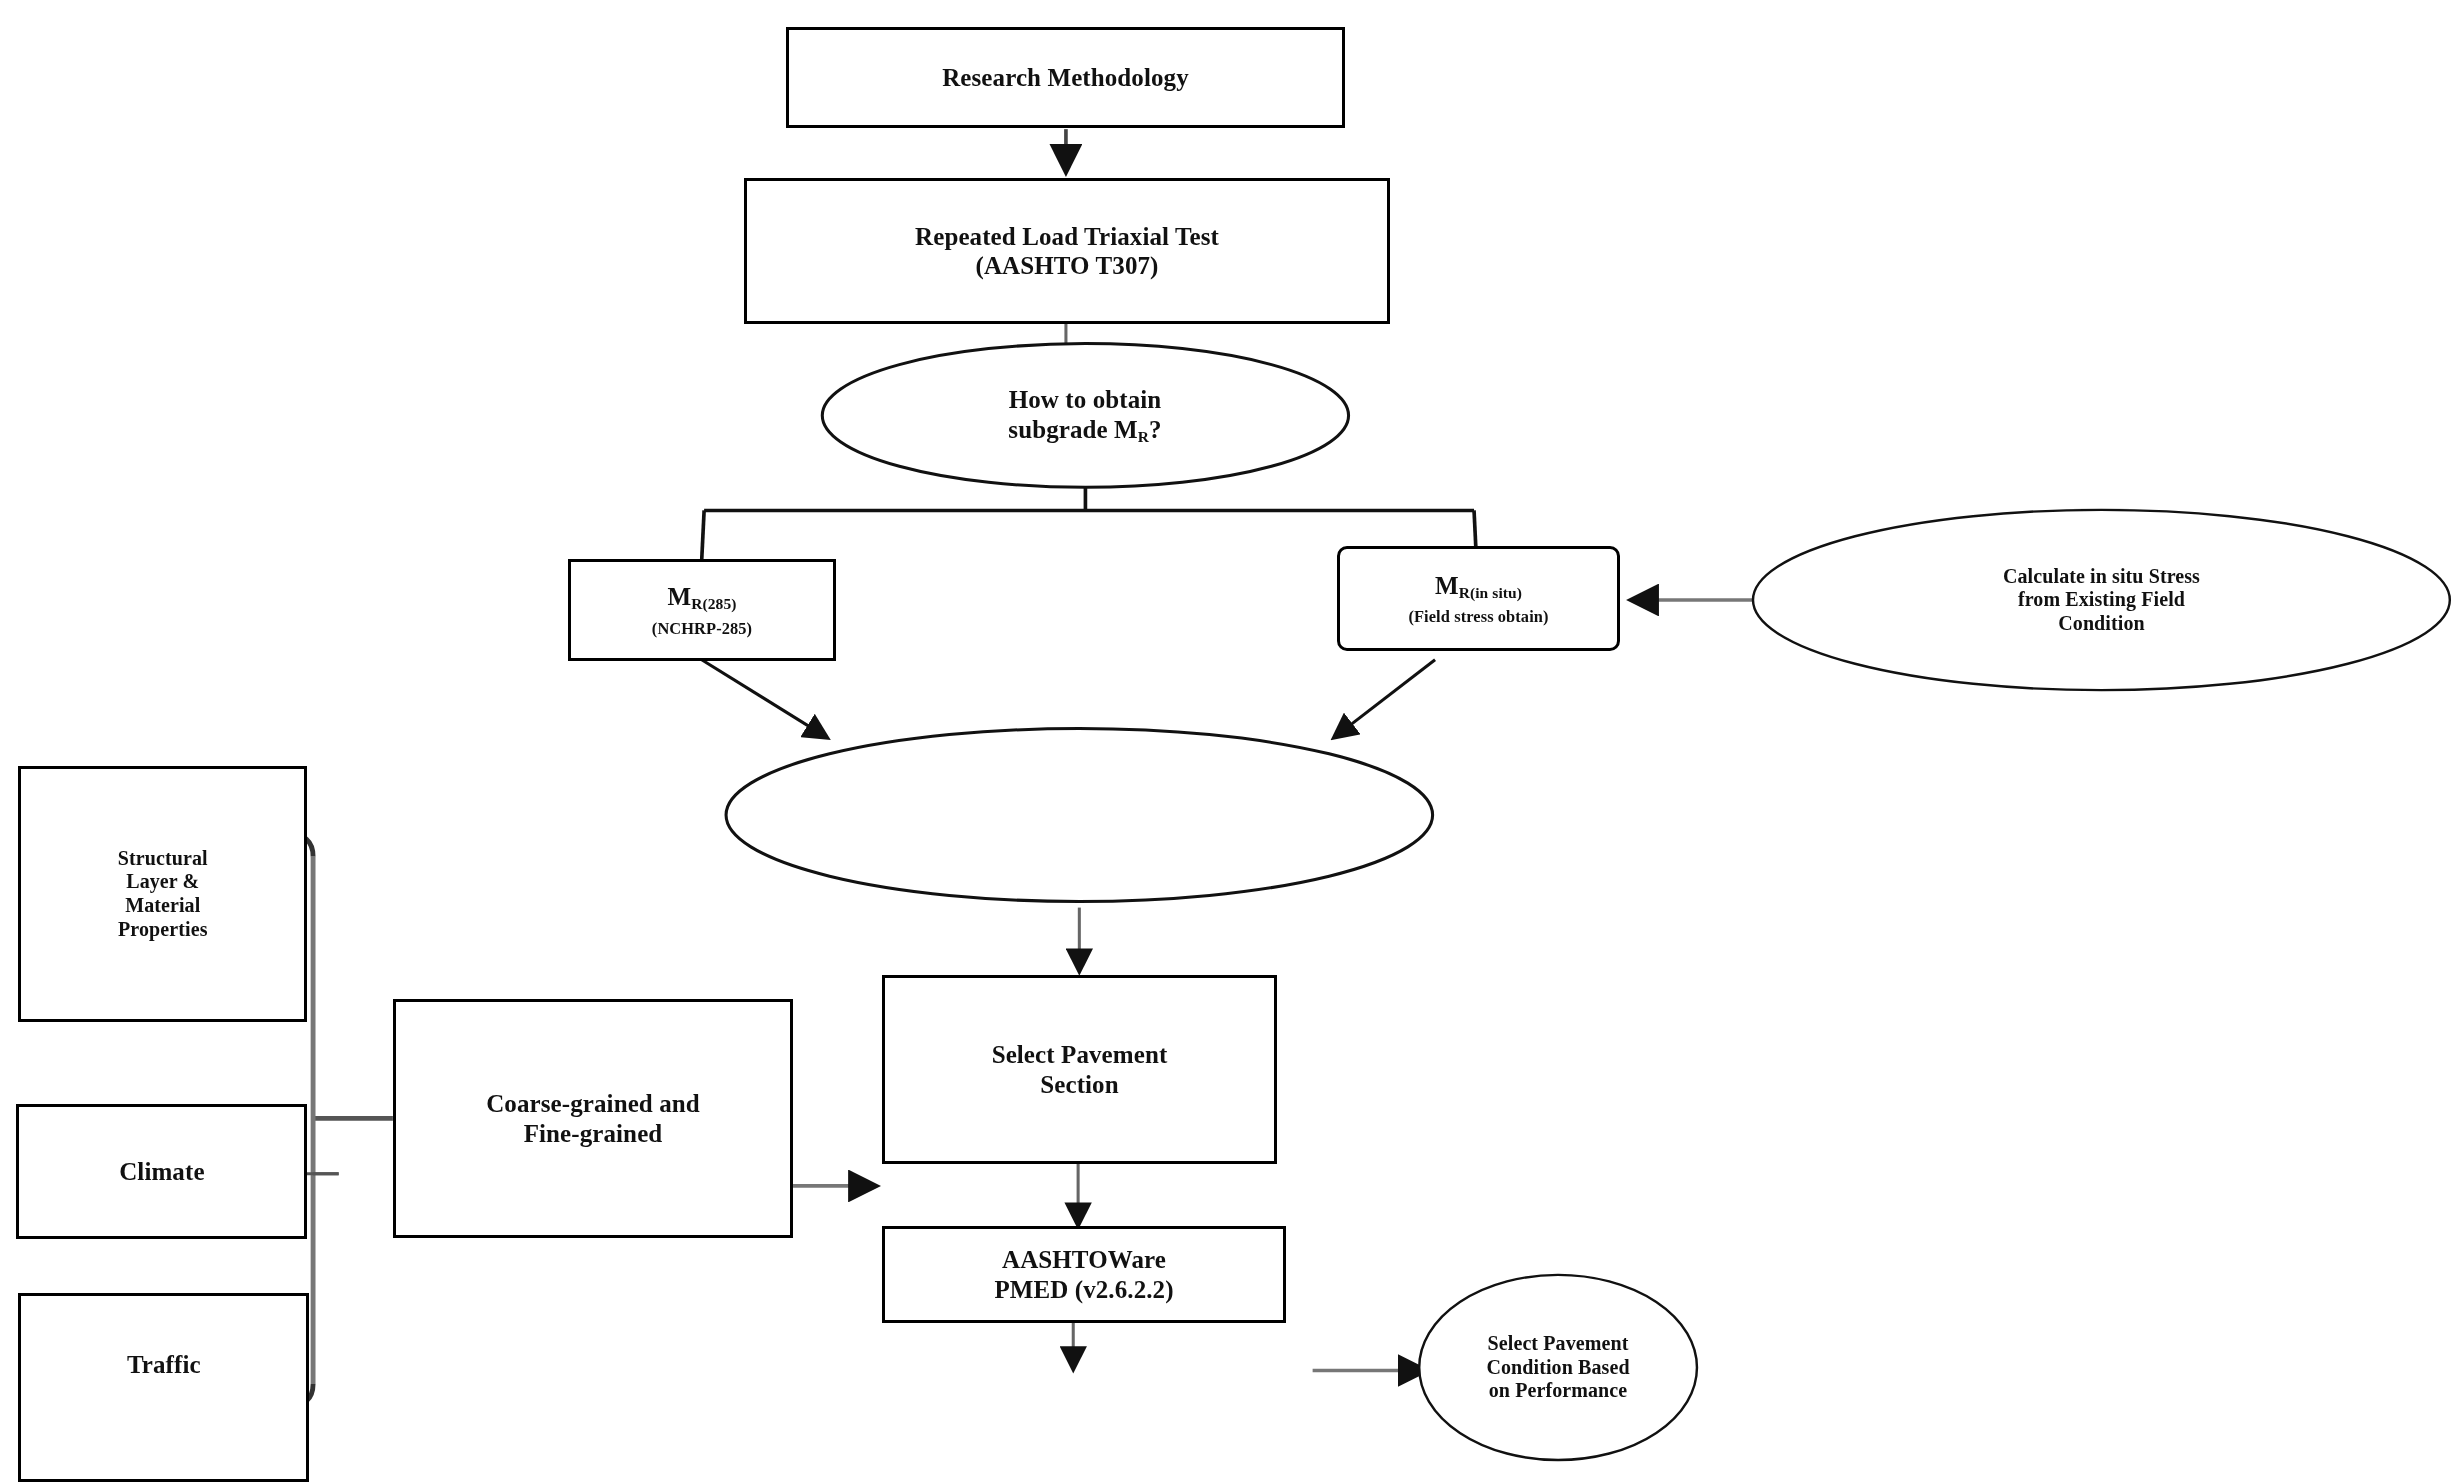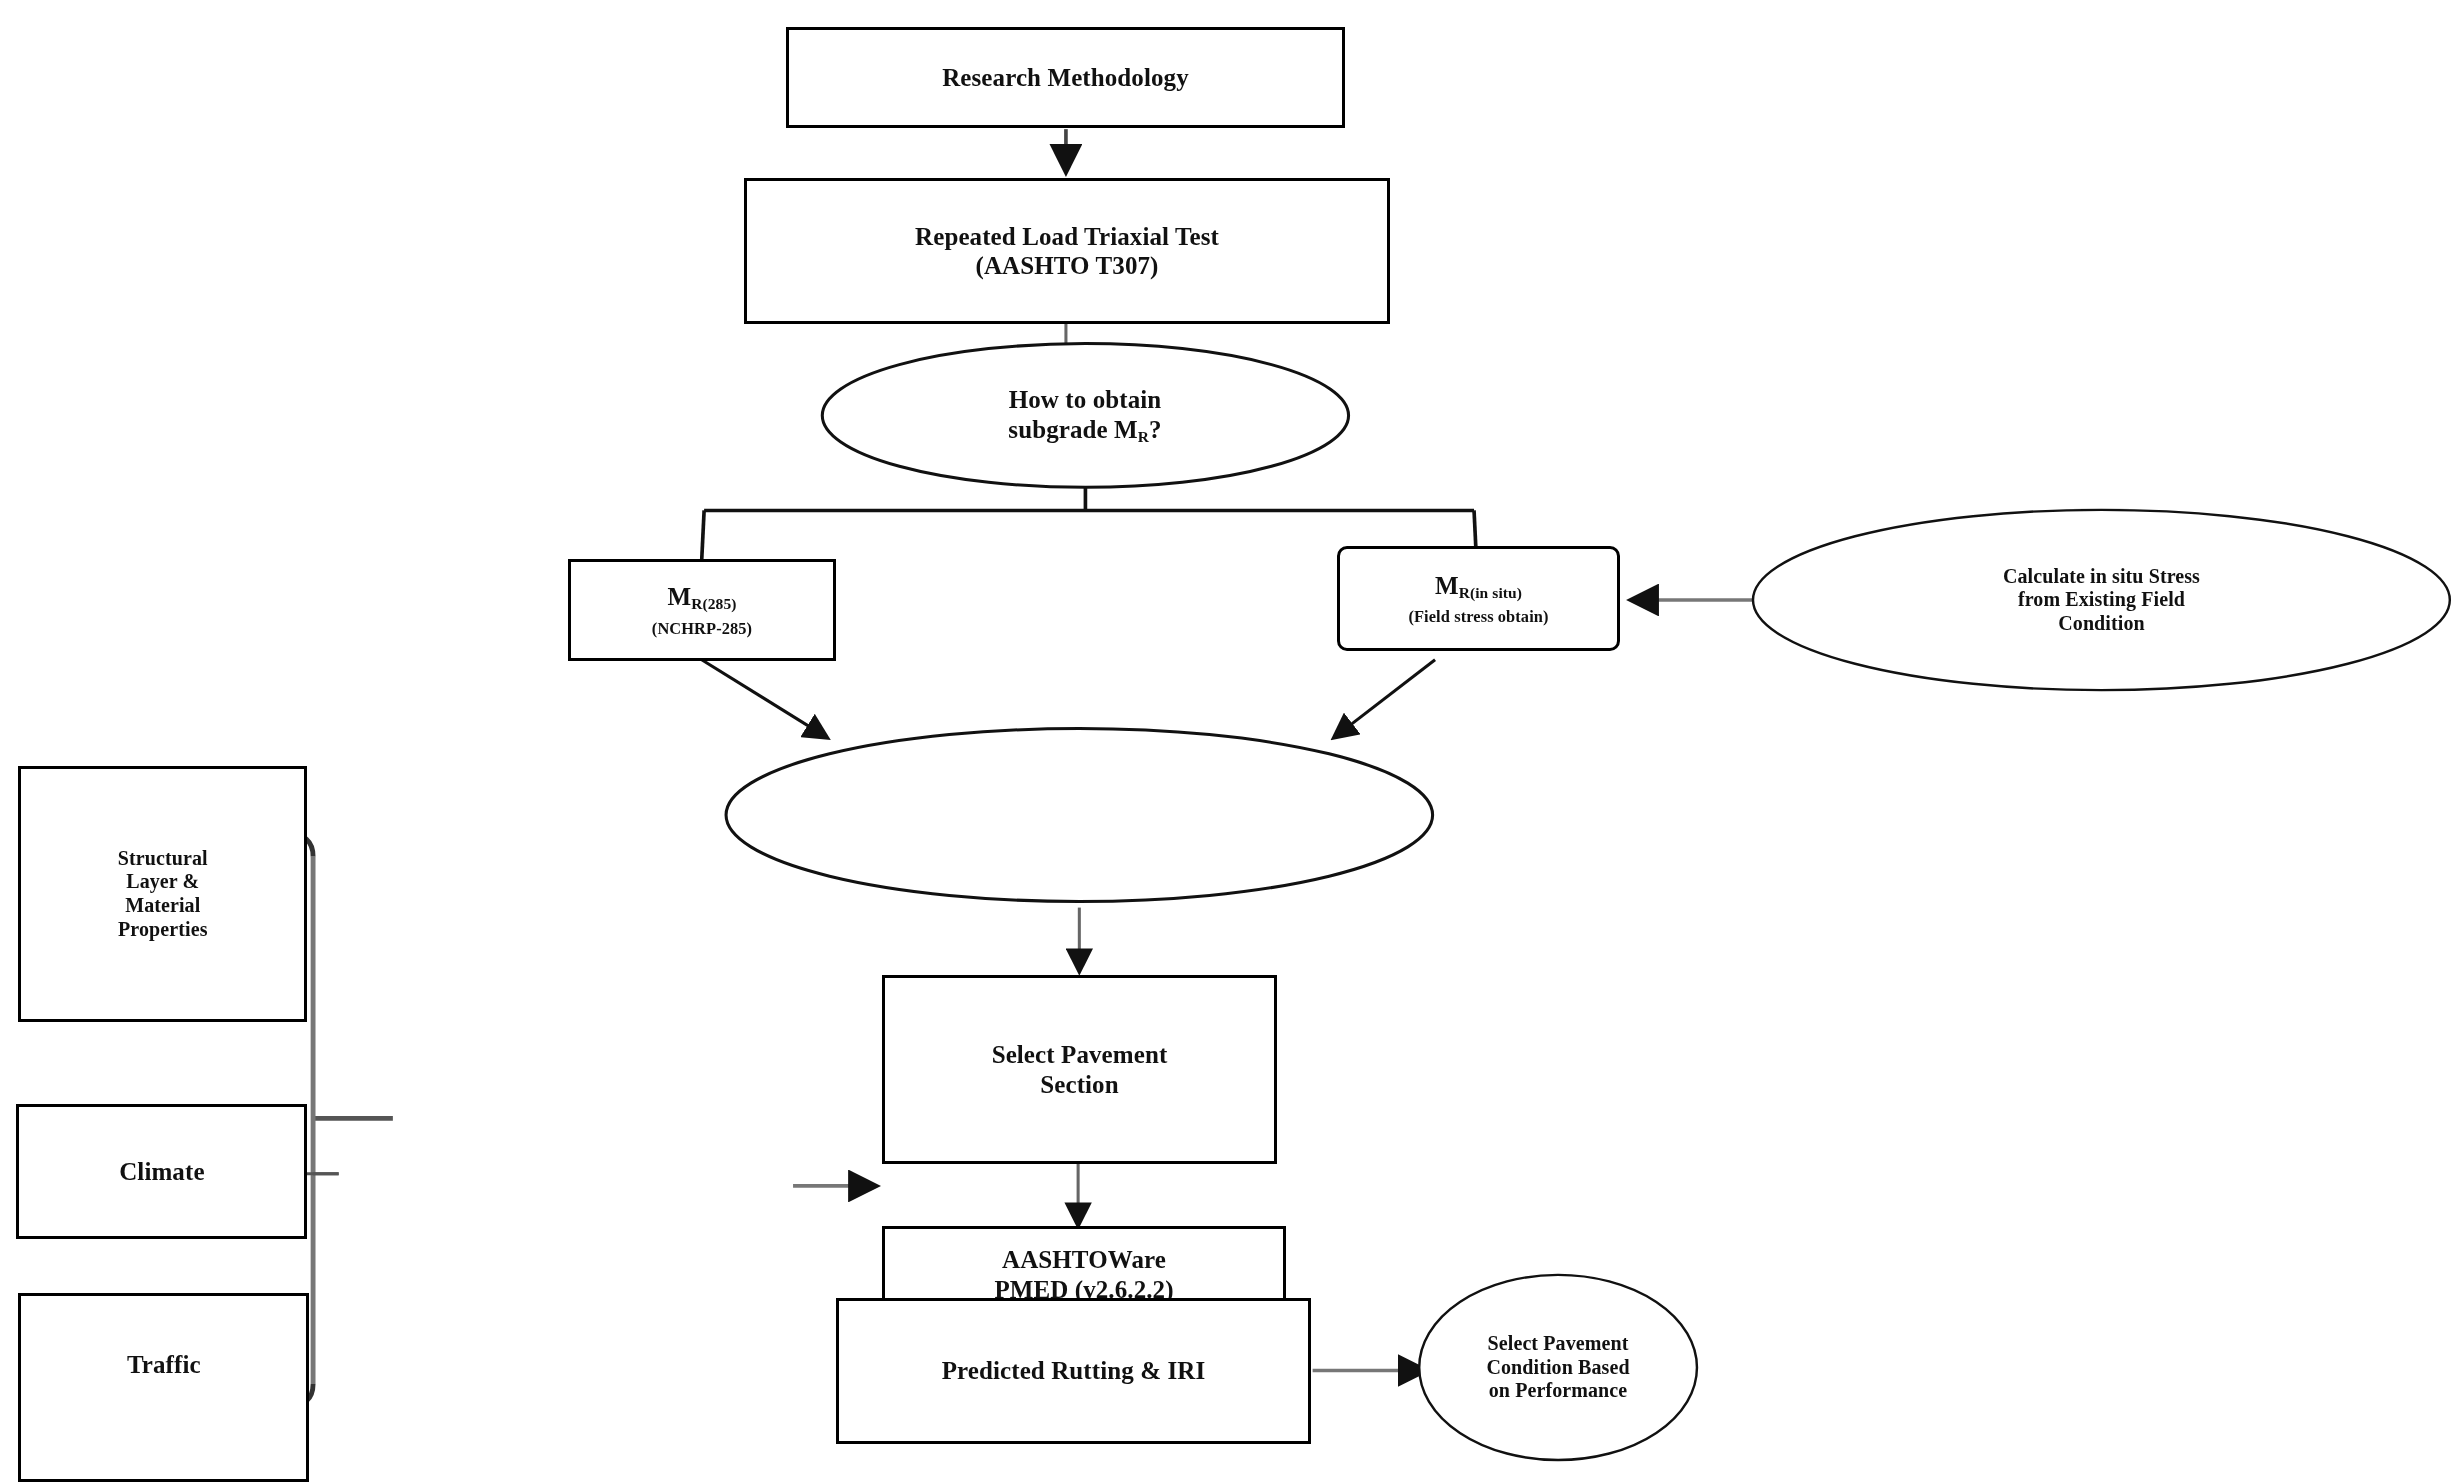--- a/index.html
+++ b/index.html
@@ -106,38 +106,41 @@
   </div>
 
   <div class="node boxnode" style="left:16.4px;top:1104px;width:291px;height:135px;">
     <span class="lbl s46">Climate</span>
   </div>
 
   <div class="node boxnode" style="left:18.3px;top:1293px;width:291px;height:189px;">
     <span class="lbl s46" style="position:relative;top:-23px;">Traffic</span>
   </div>
 
+  <div class="node boxnode" style="left:393px;top:999px;width:400px;height:239px;">
+    <div class="lbl s46">
+      <div>Coarse-grained and</div>
+      <div>Fine-grained</div>
+    </div>
+  </div>
 
   <div class="node boxnode" style="left:882px;top:975px;width:395px;height:189px;">
     <div class="lbl s46">
       <div>Select Pavement</div>
       <div>Section</div>
     </div>
   </div>
 
   <div class="node boxnode" style="left:882px;top:1226px;width:404px;height:97px;">
     <div class="lbl s46">
       <div>AASHTOWare</div>
       <div>PMED (v2.6.2.2)</div>
     </div>
   </div>
 
-  <div class="node boxnode" style="left:836px;top:1298px;width:475px;height:146px;">
-    <span class="lbl s46">Predicted Rutting &amp; IRI</span>
-  </div>
 
   <div class="node ellnode" style="left:822px;top:344px;width:526px;height:144px;">
     <div class="lbl s46">
       <div>How to obtain</div>
       <div><span>subgrade M</span><sub>R</sub><span>?</span></div>
     </div>
   </div>
 
   <div class="node ellnode" style="left:1753px;top:510px;width:697px;height:180px;">
     <div class="lbl s44">

